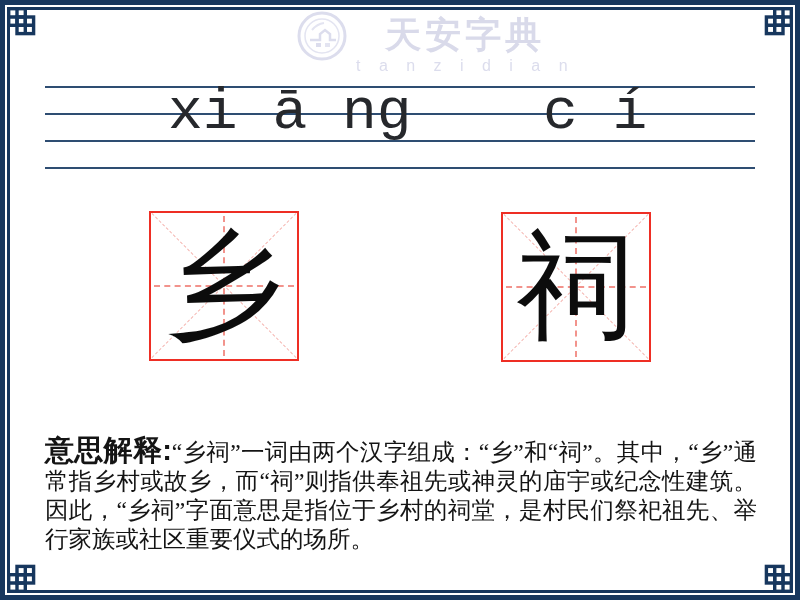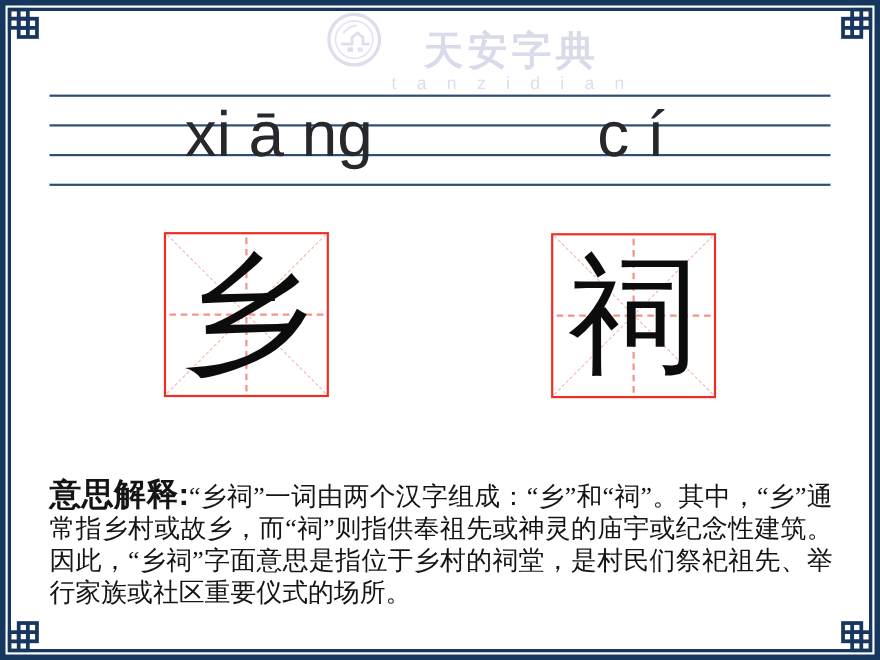--- a/index.html
+++ b/index.html
@@ -11,35 +11,35 @@
   .frame-outer{position:absolute;inset:0;border:5px solid #17375e;pointer-events:none;}
   .frame-inner{position:absolute;left:7px;top:7px;right:7px;bottom:7px;border:3px solid #17375e;pointer-events:none;}
   .corner{position:absolute;width:36px;height:36px;}
   .corner.tl{left:7px;top:7px;}
   .corner.tr{right:7px;top:7px;transform:scaleX(-1);}
   .corner.bl{left:7px;bottom:7px;transform:scaleY(-1);}
   .corner.br{right:7px;bottom:7px;transform:rotate(180deg);}
   
   .brand{position:absolute;left:296px;top:10px;display:flex;align-items:flex-start;}
   .brand-logo{width:52px;height:52px;margin-right:8px;}
-  .brand-text{padding-top:18px;text-align:center;}
+  .brand-text{padding-top:7px;text-align:center;}
   .brand-title{
     font-size:36px;font-weight:bold;letter-spacing:4px;color:#d9daea;
     line-height:1.05;white-space:nowrap;
   }
   .brand-sub{
     font-size:16px;letter-spacing:7px;color:#dcdded;margin-top:2px;
     font-family:"Liberation Sans","DejaVu Sans",sans-serif;white-space:nowrap;
   }
   
   .pline{position:absolute;left:45px;width:710px;height:0;border-top:2px solid #2e4d72;}
   .pl1{top:86px;} .pl2{top:113px;} .pl3{top:140px;} .pl4{top:167px;}
   .pinyin{
-    position:absolute;top:94px;font-size:58px;line-height:1;color:#26282c;
-    font-family:Liberation Sans, sans-serif;white-space:pre;
+    position:absolute;top:84px;font-size:58px;line-height:1;color:#26282c;
+    font-family:Liberation Mono, monospace;white-space:pre;
   }
   .py1{left:168px;} .py2{left:543px;}
   
   .charbox{
     position:absolute;width:150px;height:150px;border:2px solid #ee2e24;
     box-sizing:border-box;background:#fff;
   }
   .cb1{left:149px;top:211px;} .cb2{left:501px;top:212px;}
   .guide-h{position:absolute;left:3px;right:3px;top:50%;border-top:2px dashed #f2938c;margin-top:-1px;}
   .guide-v{position:absolute;top:3px;bottom:3px;left:50%;border-left:2px dashed #f2938c;margin-left:-1px;}

